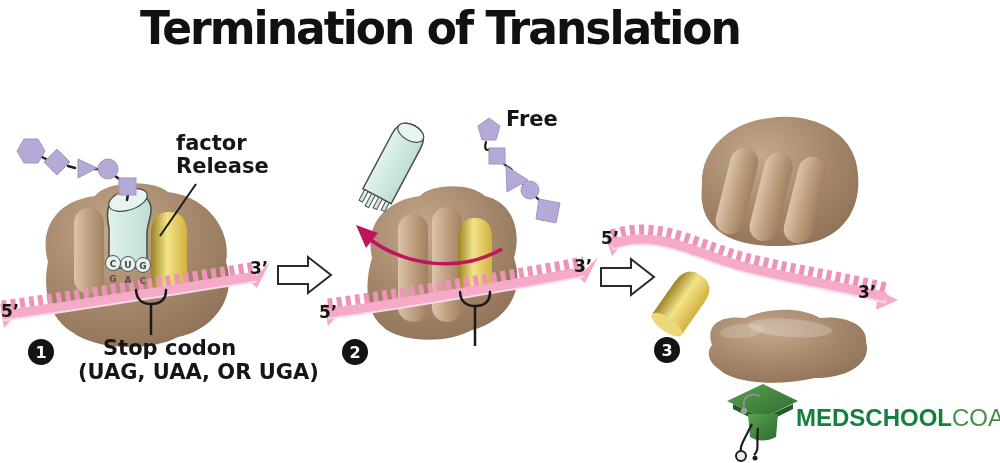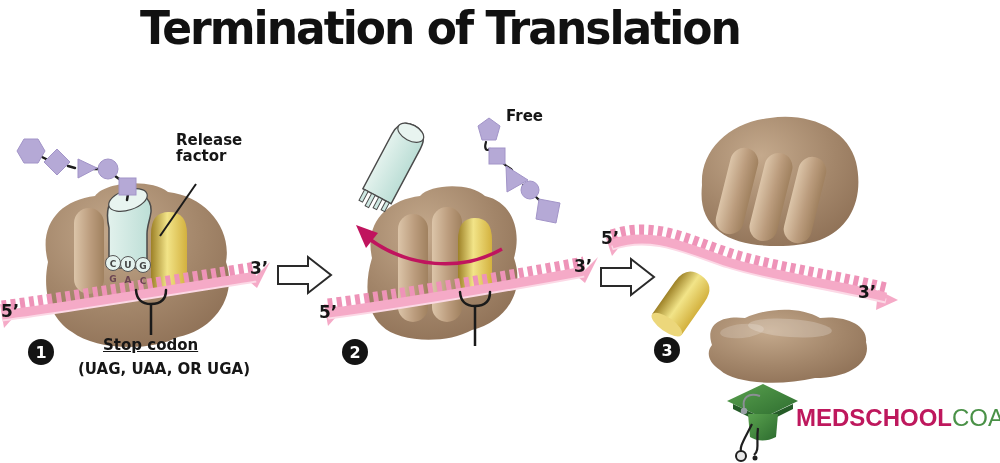--- a/index.html
+++ b/index.html
@@ -7,32 +7,32 @@
     width:1000px;height:463px;position:relative;background:#ffffff;overflow:hidden;
     font-family:"DejaVu Sans", sans-serif;
   }
   #art{position:absolute;left:0;top:0;}
   .label{position:absolute;font-weight:bold;color:#161616;line-height:1.08;}
   #title{
     left:108px;top:4px;width:664px;text-align:center;
     font-size:44px;font-weight:800;letter-spacing:-2px;color:#111;
     transform:scaleY(1.04);
   }
-  .lbl-md{font-size:15px;}
+  .lbl-md{font-size:21px;}
   .prime{position:absolute;font-size:17px;font-weight:bold;color:#161616;}
   .badge{
     position:absolute;width:26px;height:26px;border-radius:50%;
     background:#141414;color:#ffffff;display:flex;align-items:center;justify-content:center;
     font-size:16px;font-weight:bold;
   }
   #logo-text{
     position:absolute;left:796px;top:404px;font-size:24px;letter-spacing:0px;
     font-family:"Liberation Sans", sans-serif;white-space:nowrap;
   }
-  #logo-text .black{font-weight:800;color:#be185d;}
+  #logo-text .black{font-weight:800;color:#15803d;}
   #logo-text .green{font-weight:400;color:#4a9147;}
   svg text{font-family:"DejaVu Sans", sans-serif;font-weight:bold;}
 </style>
 </head>
 <body>
 
 <svg id="art" width="1000" height="463" viewBox="0 0 1000 463">
   <defs>
     <radialGradient id="gradBrown" cx="38%" cy="30%" r="85%">
       <stop offset="0%" stop-color="#c4a98c"></stop>
@@ -208,25 +208,25 @@
       <path d="M 758,428 C 756,442 760,450 754,455" stroke="#1f1f1f" stroke-width="2.2" fill="none"></path>
       <circle cx="741" cy="456" r="5" fill="#e8e8e8" stroke="#1f1f1f" stroke-width="2"></circle>
       <circle cx="755" cy="458" r="2.5" fill="#1f1f1f"></circle>
     </g>
   </g>
 </svg>
 
 <div id="title" class="label">Termination of Translation</div>
 
 <div class="label lbl-md" style="left:176px;top:132px;">
+  <div>factor</div>
   <div>Release</div>
-  <div>factor</div>
 </div>
 
-<div class="label lbl-md" style="left:103px;top:337px;text-decoration:underline;">Stop codon</div>
+<div class="label lbl-md" style="left:103px;top:337px;">Stop codon</div>
 <div class="label lbl-md" style="left:78px;top:361px;">(UAG, UAA, OR UGA)</div>
 
 <div class="label lbl-md" style="left:506px;top:108px;">
   <div>Free</div>
 </div>
 
 <div class="prime" style="left:1px;top:301px;">5’</div>
 <div class="prime" style="left:250px;top:258px;">3’</div>
 <div class="prime" style="left:319px;top:302px;">5’</div>
 <div class="prime" style="left:574px;top:256px;">3’</div>

